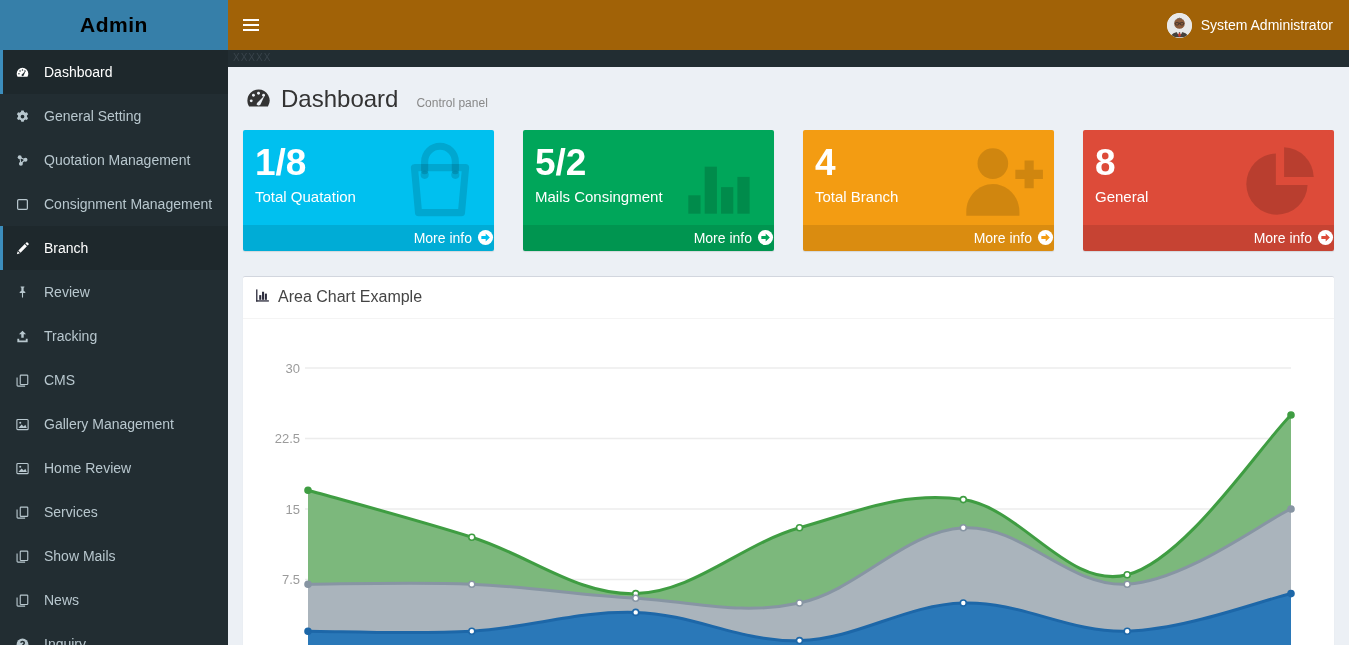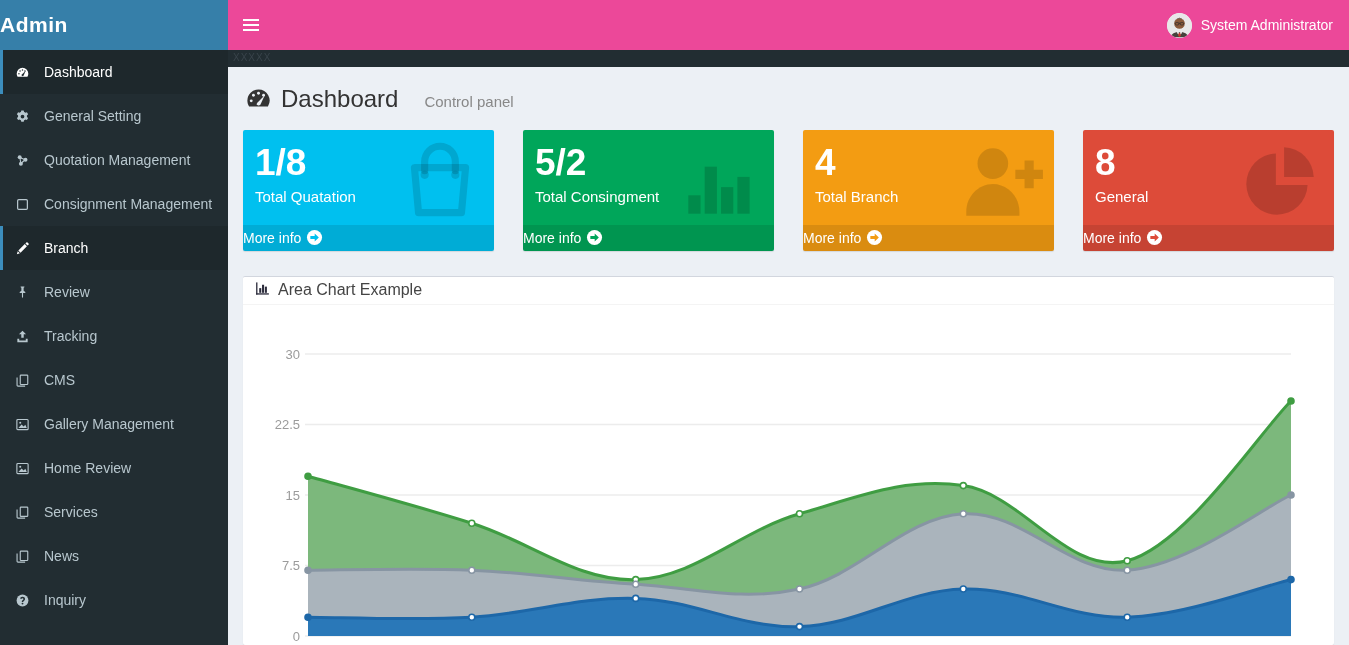--- a/index.html
+++ b/index.html
@@ -1,23 +1,23 @@
 <!DOCTYPE html>
 <html><head>
 <meta charset="utf-8">
 <style>
   * { margin:0; padding:0; box-sizing:border-box; }
   html,body { width:1349px; height:645px; overflow:hidden;
     font-family:"Liberation Sans","DejaVu Sans",sans-serif; background:#222d32; }
 
   
   .topbar { position:absolute; top:0; left:0; width:1349px; height:50px; display:flex; }
-  .logo { width:228px; height:50px; background:#367fa9; color:#ffffff; font-size:21px;
-    font-weight:bold; text-align:left; line-height:50px; letter-spacing:.5px; }
-  .navbar { flex:1; background:#ec4899; display:flex; align-items:center; }
+  .logo { width:228px; height:50px; background:#367fa9; color:#000000; font-size:21px;
+    font-weight:bold; text-align:center; line-height:50px; letter-spacing:.5px; }
+  .navbar { flex:1; background:#a16207; display:flex; align-items:center; }
   .hamburger { width:46px; height:50px; display:flex; flex-direction:column;
     justify-content:center; align-items:center; gap:3px; cursor:pointer; }
   .hamburger span { display:block; width:16px; height:2px; background:#fff; }
   .nav-spacer { flex:1; }
   .user-menu { display:flex; align-items:center; gap:9px; padding:0 16px; height:50px; cursor:pointer; }
   .avatar { width:25px; height:25px; border-radius:50%; overflow:hidden; background:#f0f0f0; }
   .avatar svg { display:block; }
   .user-name { color:#fff; font-size:14px; }
 
   
@@ -30,40 +30,40 @@
   .menu-label { margin-left:7px; white-space:nowrap; }
 
   
   .main { position:absolute; top:50px; left:228px; width:1121px; height:595px; background:#222d32; }
   .watermark { height:17px; color:#39444b; font-size:10px; line-height:16px; padding-left:5px; letter-spacing:1px; }
   .content { background:#ecf0f5; height:578px; padding:15px; }
 
   .page-header { display:flex; align-items:baseline; margin:3px 2px 14px 2px; }
   .page-header .gauge { align-self:center; margin-right:9px; }
   .page-title { font-size:24px; color:#333; font-weight:500; }
-  .page-subtitle { font-size:15px; color:#888; margin-left:26px; }
+  .page-subtitle { font-size:12px; color:#888; margin-left:18px; }
 
   
   .boxes { display:flex; gap:29px; }
   .small-box { flex:1; border-radius:2px; color:#fff; position:relative; overflow:hidden;
     box-shadow:0 1px 1px rgba(0,0,0,0.1); }
   .sb-inner { padding:12px 12px 20px 12px; position:relative; z-index:2; }
   .sb-value { font-size:37px; font-weight:bold; line-height:1.15; }
   .sb-label { font-size:15px; margin-top:3px; }
   .sb-icon { position:absolute; right:8px; top:6px; z-index:1; }
   .sb-icon svg { width:92px; height:92px; }
-  .sb-footer { position:relative; z-index:3; display:block; text-align:left; height:26px;
+  .sb-footer { position:relative; z-index:3; display:block; text-align:right; height:26px;
     line-height:26px; font-size:14px; color:#fff; background:rgba(0,0,0,0.1);
     text-decoration:none; cursor:pointer; }
   .sb-footer .arrow { display:inline-block; vertical-align:-3px; margin-left:5px; }
 
   
   .box-panel { margin-top:25px; background:#fff; border-top:1px solid #d2d6de;
     border-radius:2px; box-shadow:0 1px 1px rgba(0,0,0,0.1); }
-  .box-header { padding:4px 12px; border-bottom:1px solid #f4f4f4; display:flex; align-items:center; }
+  .box-header { padding:11px 12px; border-bottom:1px solid #f4f4f4; display:flex; align-items:center; }
   .box-header svg { width:15px; height:15px; margin-right:8px; }
   .box-title { font-size:16px; color:#444; }
   .box-body { padding:8px 0 0 0; }
   .box-body svg { display:block; }
 </style>
 </head>
 <body>
 
 <div class="topbar">
   <div class="logo">Admin</div>
@@ -196,20 +196,29 @@
         <span class="menu-label">Home Review</span>
       </a>
       <a class="menu-item">
         <span class="menu-icon">
           <svg viewBox="0 0 16 16" fill="none" stroke="currentColor" stroke-width="1.2">
             <rect x="5.6" y="2.2" width="8" height="10" rx=".8"></rect>
             <path d="M10.8 14H3.2a1 1 0 0 1-1-1V4.8"></path>
           </svg>
         </span>
         <span class="menu-label">Services</span>
+      </a>
+      <a class="menu-item">
+        <span class="menu-icon">
+          <svg viewBox="0 0 16 16" fill="none" stroke="currentColor" stroke-width="1.2">
+            <rect x="5.6" y="2.2" width="8" height="10" rx=".8"></rect>
+            <path d="M10.8 14H3.2a1 1 0 0 1-1-1V4.8"></path>
+          </svg>
+        </span>
+        <span class="menu-label">Show Mails</span>
       </a>
       <a class="menu-item">
         <span class="menu-icon">
           <svg viewBox="0 0 16 16" fill="none" stroke="currentColor" stroke-width="1.2">
             <rect x="5.6" y="2.2" width="8" height="10" rx=".8"></rect>
             <path d="M10.8 14H3.2a1 1 0 0 1-1-1V4.8"></path>
           </svg>
         </span>
         <span class="menu-label">News</span>
       </a>
@@ -261,21 +270,21 @@
               <circle cx="60" cy="38" r="4" fill="rgba(0,0,0,0.13)"></circle>
             </svg></div>
           <a class="sb-footer"><span>More info</span><span class="arrow" style="--c: #00c0ef;"><svg viewBox="0 0 18 18" width="17" height="17">
                 <circle cx="9" cy="9" r="8" fill="#fff"></circle>
                 <path d="M4.6 7.5h4.6V4.8L13.6 9l-4.4 4.2V10.5H4.6z" fill="var(--c)"></path>
               </svg></span></a>
         </div>
         <div class="small-box" style="background: rgb(0, 166, 90);">
           <div class="sb-inner">
             <div class="sb-value">5/2</div>
-            <div class="sb-label">Total Consingment</div>
+            <div class="sb-label">Mails Consingment</div>
           </div>
           <div class="sb-icon"><svg viewBox="0 0 90 90" fill="rgba(0,0,0,0.16)">
               <rect x="14" y="58" width="12" height="18"></rect>
               <rect x="30" y="30" width="12" height="46"></rect>
               <rect x="46" y="50" width="12" height="26"></rect>
               <rect x="62" y="40" width="12" height="36"></rect>
             </svg></div>
           <a class="sb-footer"><span>More info</span><span class="arrow" style="--c: #00a65a;"><svg viewBox="0 0 18 18" width="17" height="17">
                 <circle cx="9" cy="9" r="8" fill="#fff"></circle>
                 <path d="M4.6 7.5h4.6V4.8L13.6 9l-4.4 4.2V10.5H4.6z" fill="var(--c)"></path>

